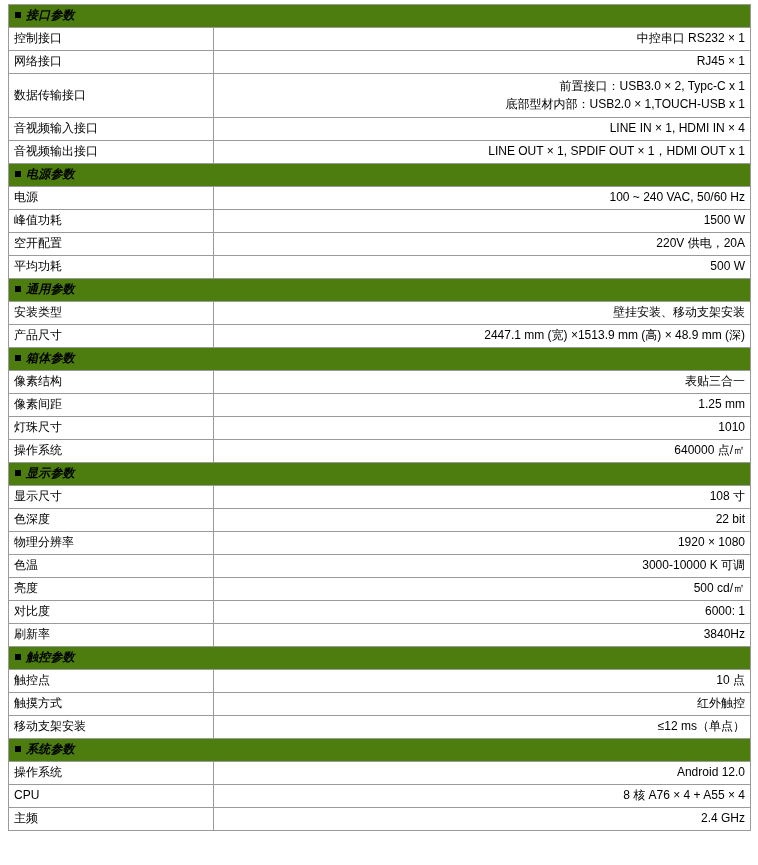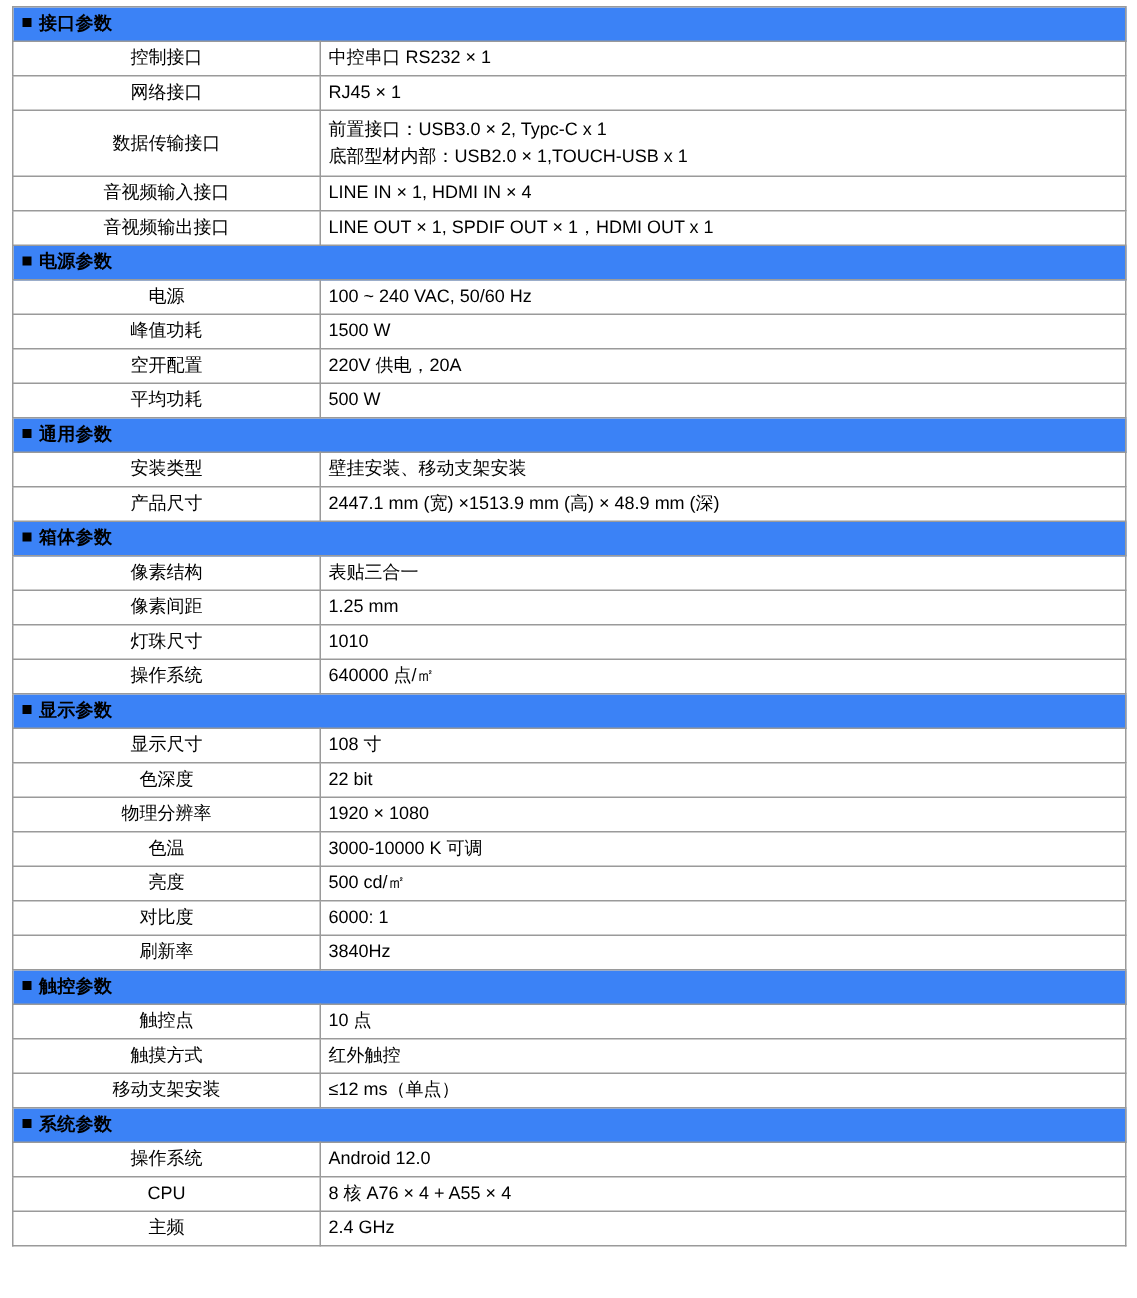--- a/index.html
+++ b/index.html
@@ -25,40 +25,41 @@
     font-size: 12px;
   }
   table.spec-table td {
     border: 1px solid #9a9a9a;
     padding: 3px 5px 4px 5px;
     vertical-align: middle;
     line-height: 1.25;
     word-break: break-all;
   }
   tr.section-row td {
-    background: #3b82f6;
+    background: #4d7c0f;
     font-weight: bold;
     font-size: 12px;
     padding: 3px 5px 4px 6px;
     letter-spacing: 0.2px;
+    font-style: italic;
   }
   tr.section-row td .sq {
     display: inline-block;
     width: 6px;
     height: 6px;
     background: #000;
     margin-right: 5px;
     vertical-align: 1px;
   }
   td.label-cell {
     width: 205px;
-    text-align: center;
   }
   td.value-cell {
     width: 535px;
+    text-align: right;
   }
   .multi-line div {
     line-height: 1.5;
   }
 </style>
 </head>
 <body>
 
 <div id="spec-sheet">
   <table class="spec-table">

